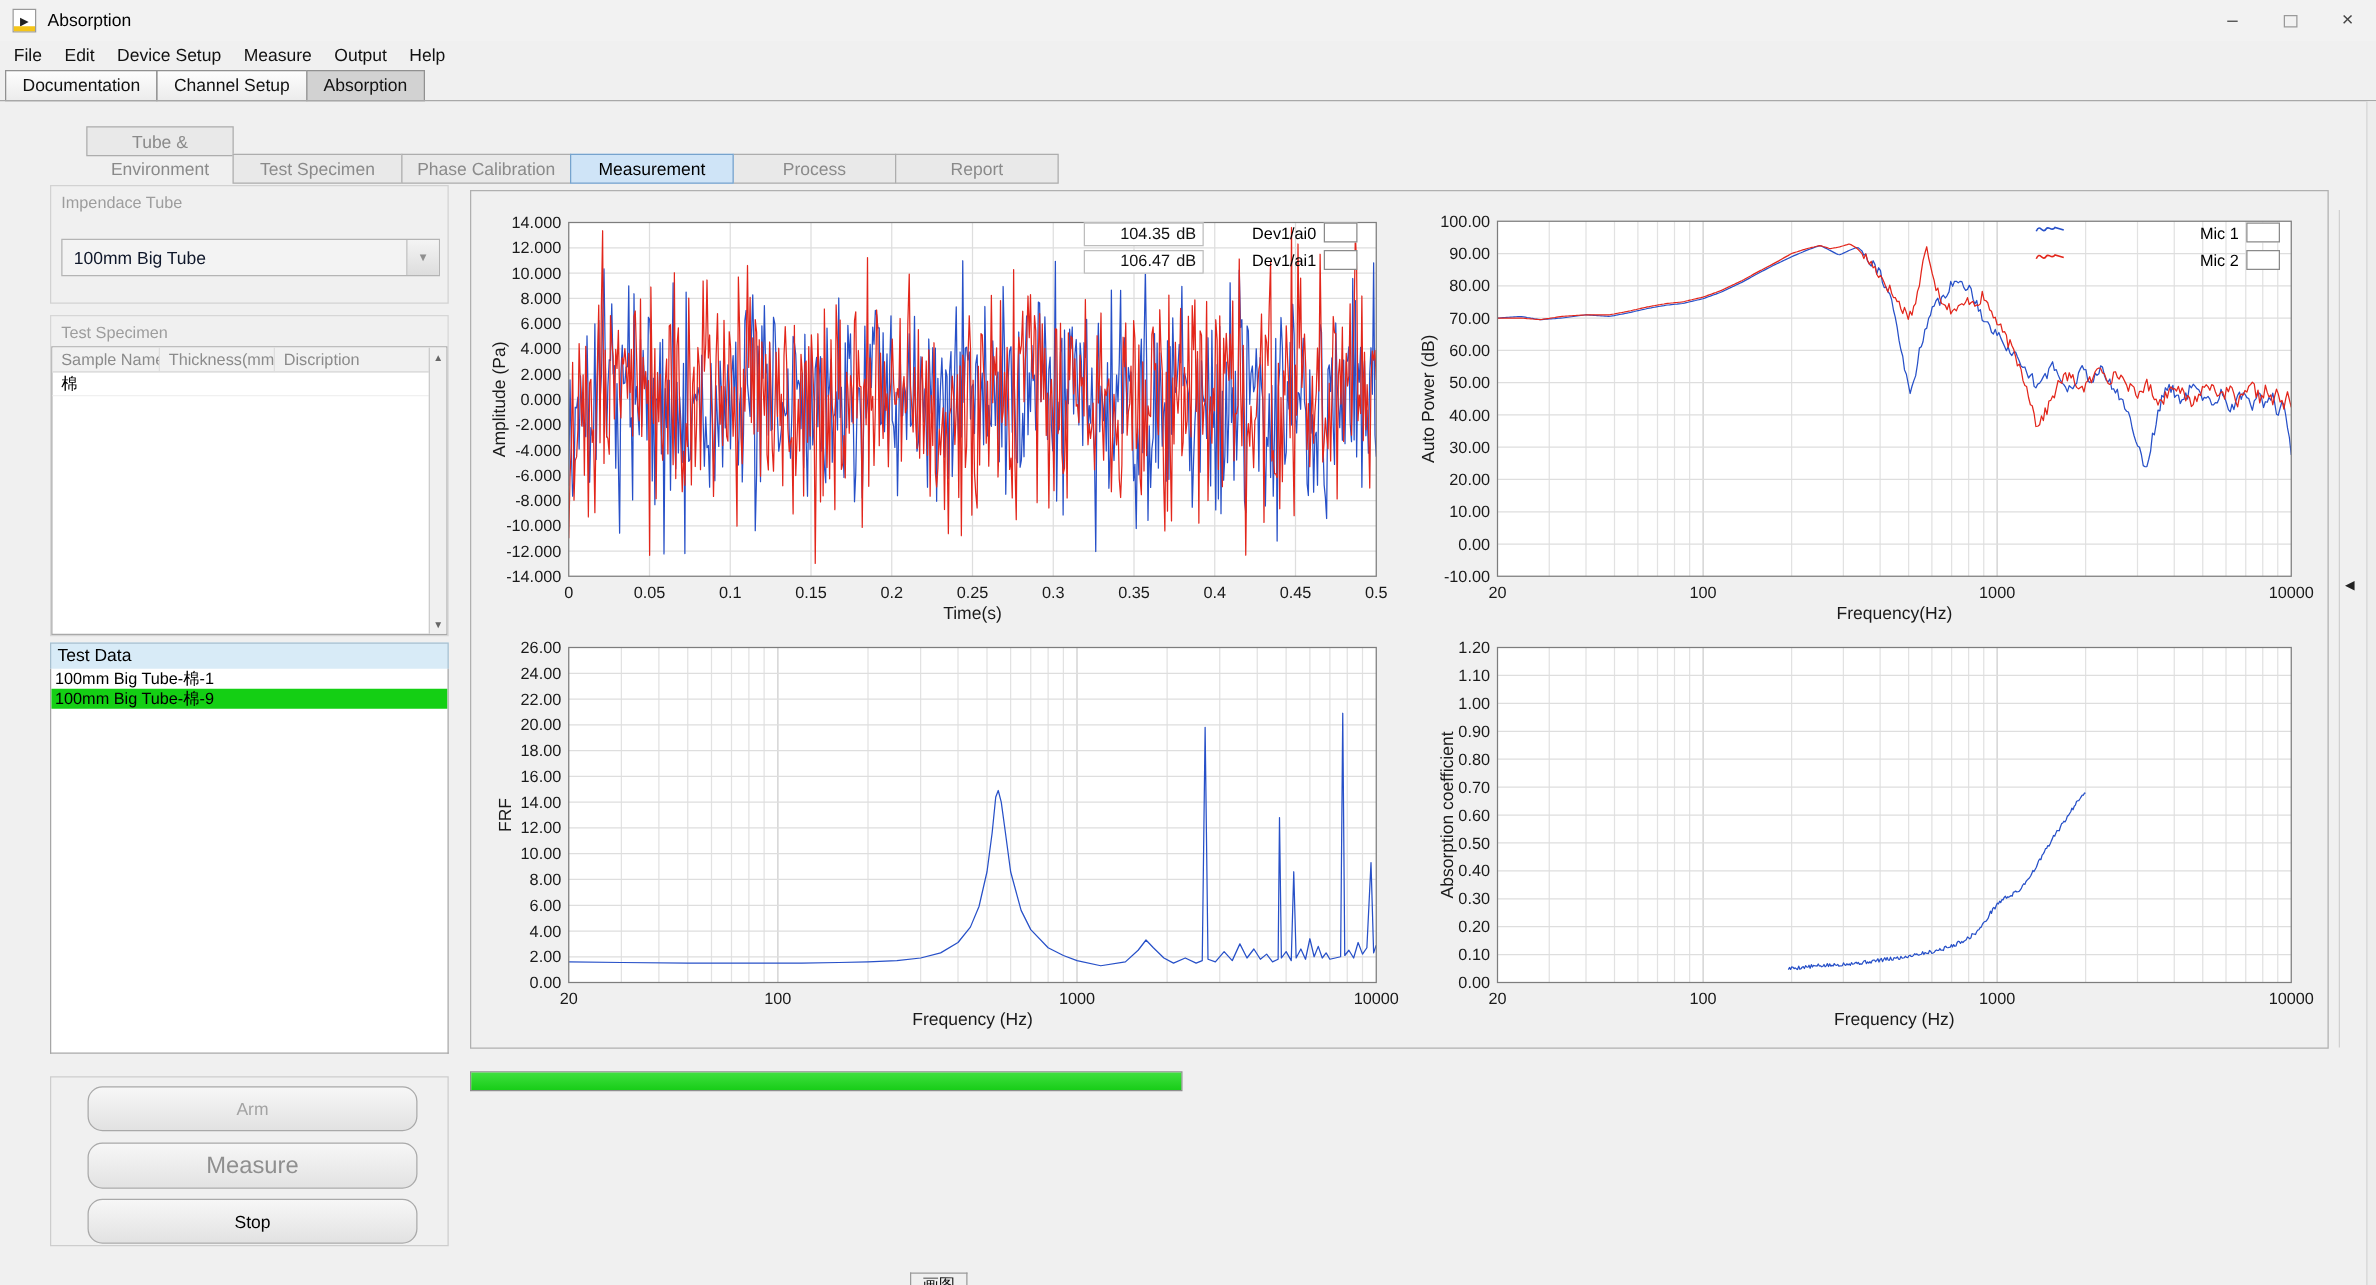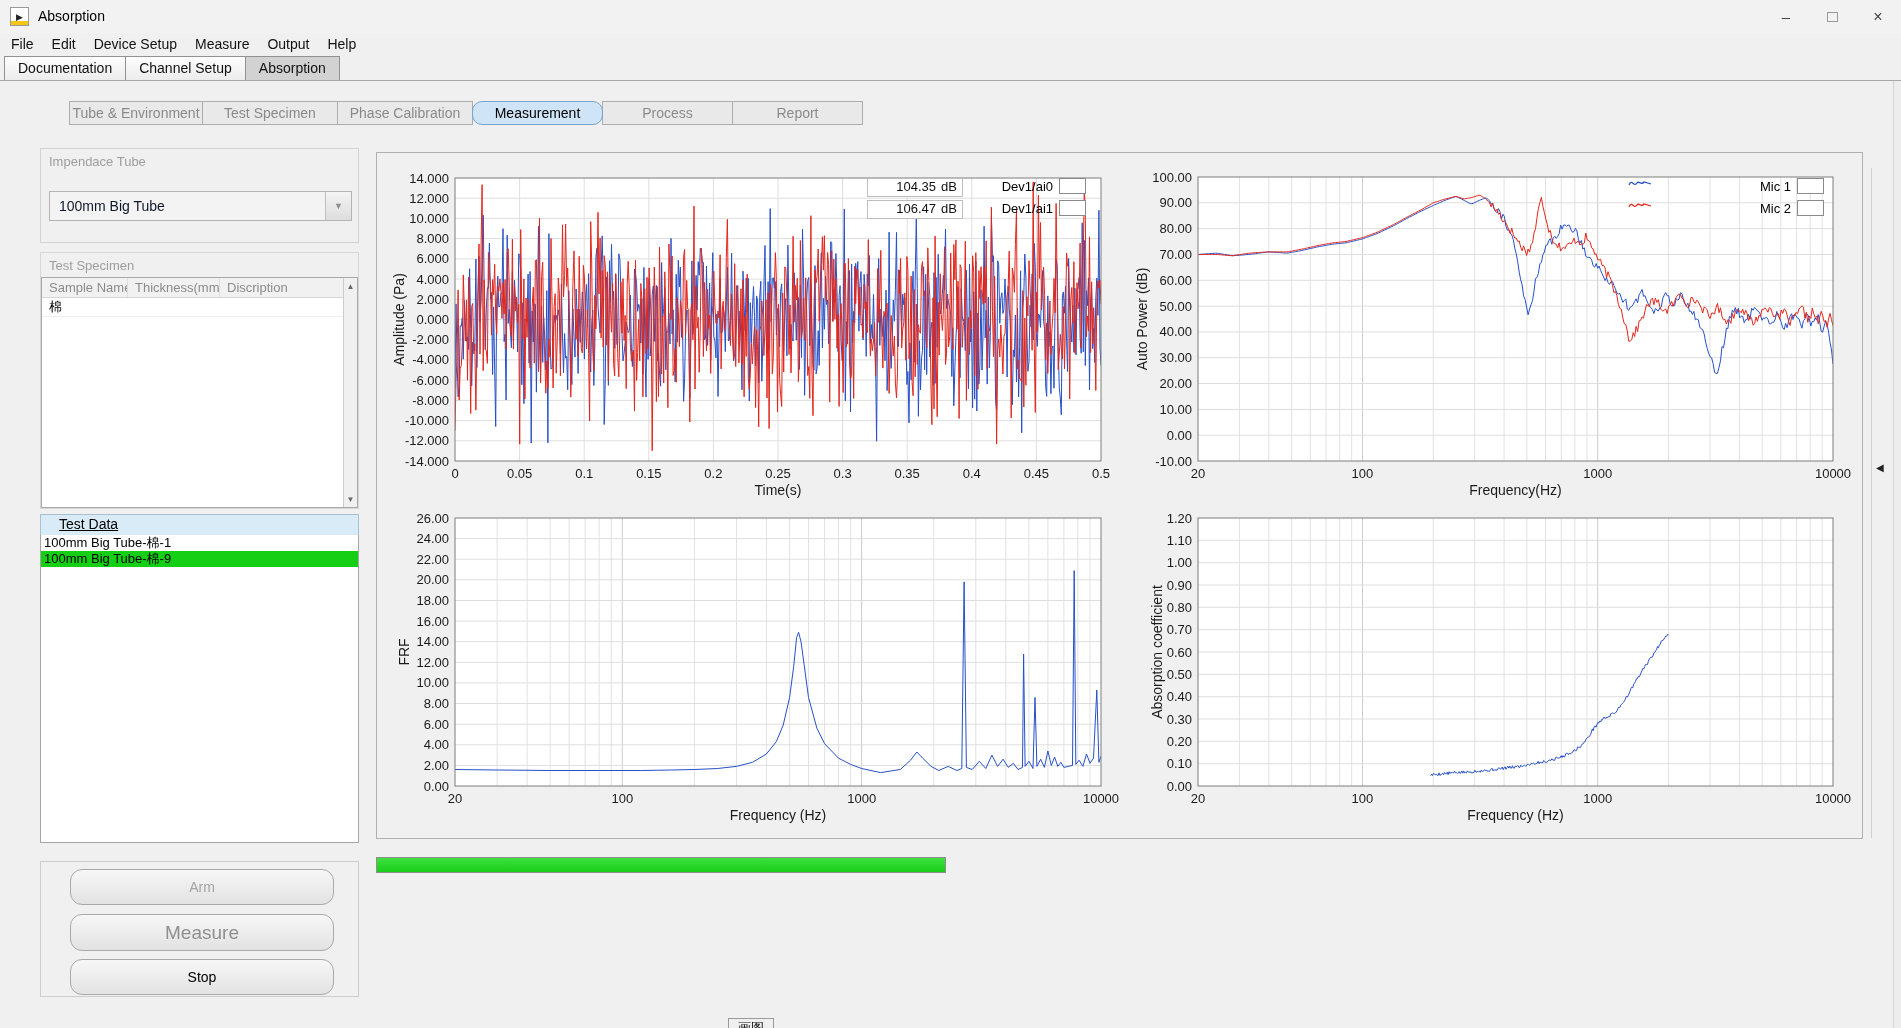--- a/index.html
+++ b/index.html
@@ -45,21 +45,21 @@
   #specimen-head{position:absolute;left:0;top:0;width:302px;height:20px;background:#f1f1f1;border-bottom:1px solid #d6d6d6;display:flex;}
   .th{font-size:13px;color:#8b8b8b;line-height:19px;padding-left:7px;border-right:1px solid #dedede;overflow:hidden;white-space:nowrap;}
   .col0{width:86px;}.col1{width:92px;}.col2{flex:1;}
   .spec-row{display:flex;height:19px;border-bottom:1px solid #f0f0f0;}
   .td-cell{font-size:13px;color:#000;line-height:18px;padding-left:7px;overflow:hidden;white-space:nowrap;}
   #specimen-scroll{position:absolute;right:0;top:0;width:14px;height:229px;background:#f0f0f0;border-left:1px solid #cccccc;}
   .scroll-arrow{position:absolute;left:0;width:13px;height:14px;display:flex;align-items:center;justify-content:center;font-size:8px;color:#666;}
   #spec-up{top:1px;}
   #spec-down{bottom:1px;}
 
-  #testdata-header{position:absolute;left:40px;top:514px;width:319px;height:38px;background:#d8ebf7;border:1px solid #a8c0d0;font-size:14px;line-height:19px;padding-left:18px;color:#000;text-decoration:underline;}
+  #testdata-header{position:absolute;left:40px;top:514px;width:319px;height:38px;background:#d8ebf7;border:1px solid #a8c0d0;font-size:14px;line-height:19px;padding-left:5px;color:#000;}
   #testdata-list{position:absolute;left:40px;top:535px;width:319px;height:308px;background:#ffffff;border:1px solid #a6a6a6;border-top:none;overflow:hidden;}
   .td-item{height:16px;line-height:16px;font-size:13px;padding-left:3px;color:#000;white-space:nowrap;}
   .td-item.selected{background:#14cf14;}
 
   #button-group{position:absolute;left:40px;top:861px;width:319px;height:136px;border:1px solid #cdcdcd;}
   .side-btn{position:absolute;left:29px;width:264px;height:36px;background:linear-gradient(#f7f7f7,#e2e2e2);border:1px solid #a9a9a9;border-radius:12px;font-family:"Liberation Sans",sans-serif;font-size:14px;text-align:center;}
   #btn-arm{top:7px;color:#a3a3a3;}
   #btn-measure{top:52px;height:37px;font-size:19px;color:#8f8f8f;}
   #btn-stop{top:97px;color:#000;}
 
@@ -99,21 +99,21 @@
       <div id="max-glyph"></div>
     </div>
   <div class="win-btn" id="win-close">
       <span>×</span>
     </div>
 </div>
 
 <div id="menubar"><span class="menu-item">File</span><span class="menu-item">Edit</span><span class="menu-item">Device Setup</span><span class="menu-item">Measure</span><span class="menu-item">Output</span><span class="menu-item">Help</span></div>
 <div id="maintabs"><span class="tab1">Documentation</span><span class="tab1">Channel Setup</span><span class="tab1 active">Absorption</span></div>
 <div id="tabline"></div>
-<div id="subtabs"><div class="subtab" style="width: 134px; margin-left: 33px;">Tube &amp; Environment</div><div class="subtab" style="width: 136px;">Test Specimen</div><div class="subtab" style="width: 136px;">Phase Calibration</div><div class="subtab active" style="width: 131px; border-radius: 10px;">Measurement</div><div class="subtab" style="width: 131px;">Process</div><div class="subtab" style="width: 131px;">Report</div></div>
+<div id="subtabs"><div class="subtab" style="width: 118px; margin-left: 33px;">Tube &amp; Environment</div><div class="subtab" style="width: 136px;">Test Specimen</div><div class="subtab" style="width: 136px;">Phase Calibration</div><div class="subtab active" style="width: 131px;">Measurement</div><div class="subtab" style="width: 131px;">Process</div><div class="subtab" style="width: 131px;">Report</div></div>
 
 <div id="impedance-group">
   <div class="group-label">Impendace Tube</div>
   <div id="impedance-combo">
     <span class="combo-text">100mm Big Tube</span>
     <span class="combo-btn">▼</span>
   </div>
 </div>
 
 <div id="specimen-group">

